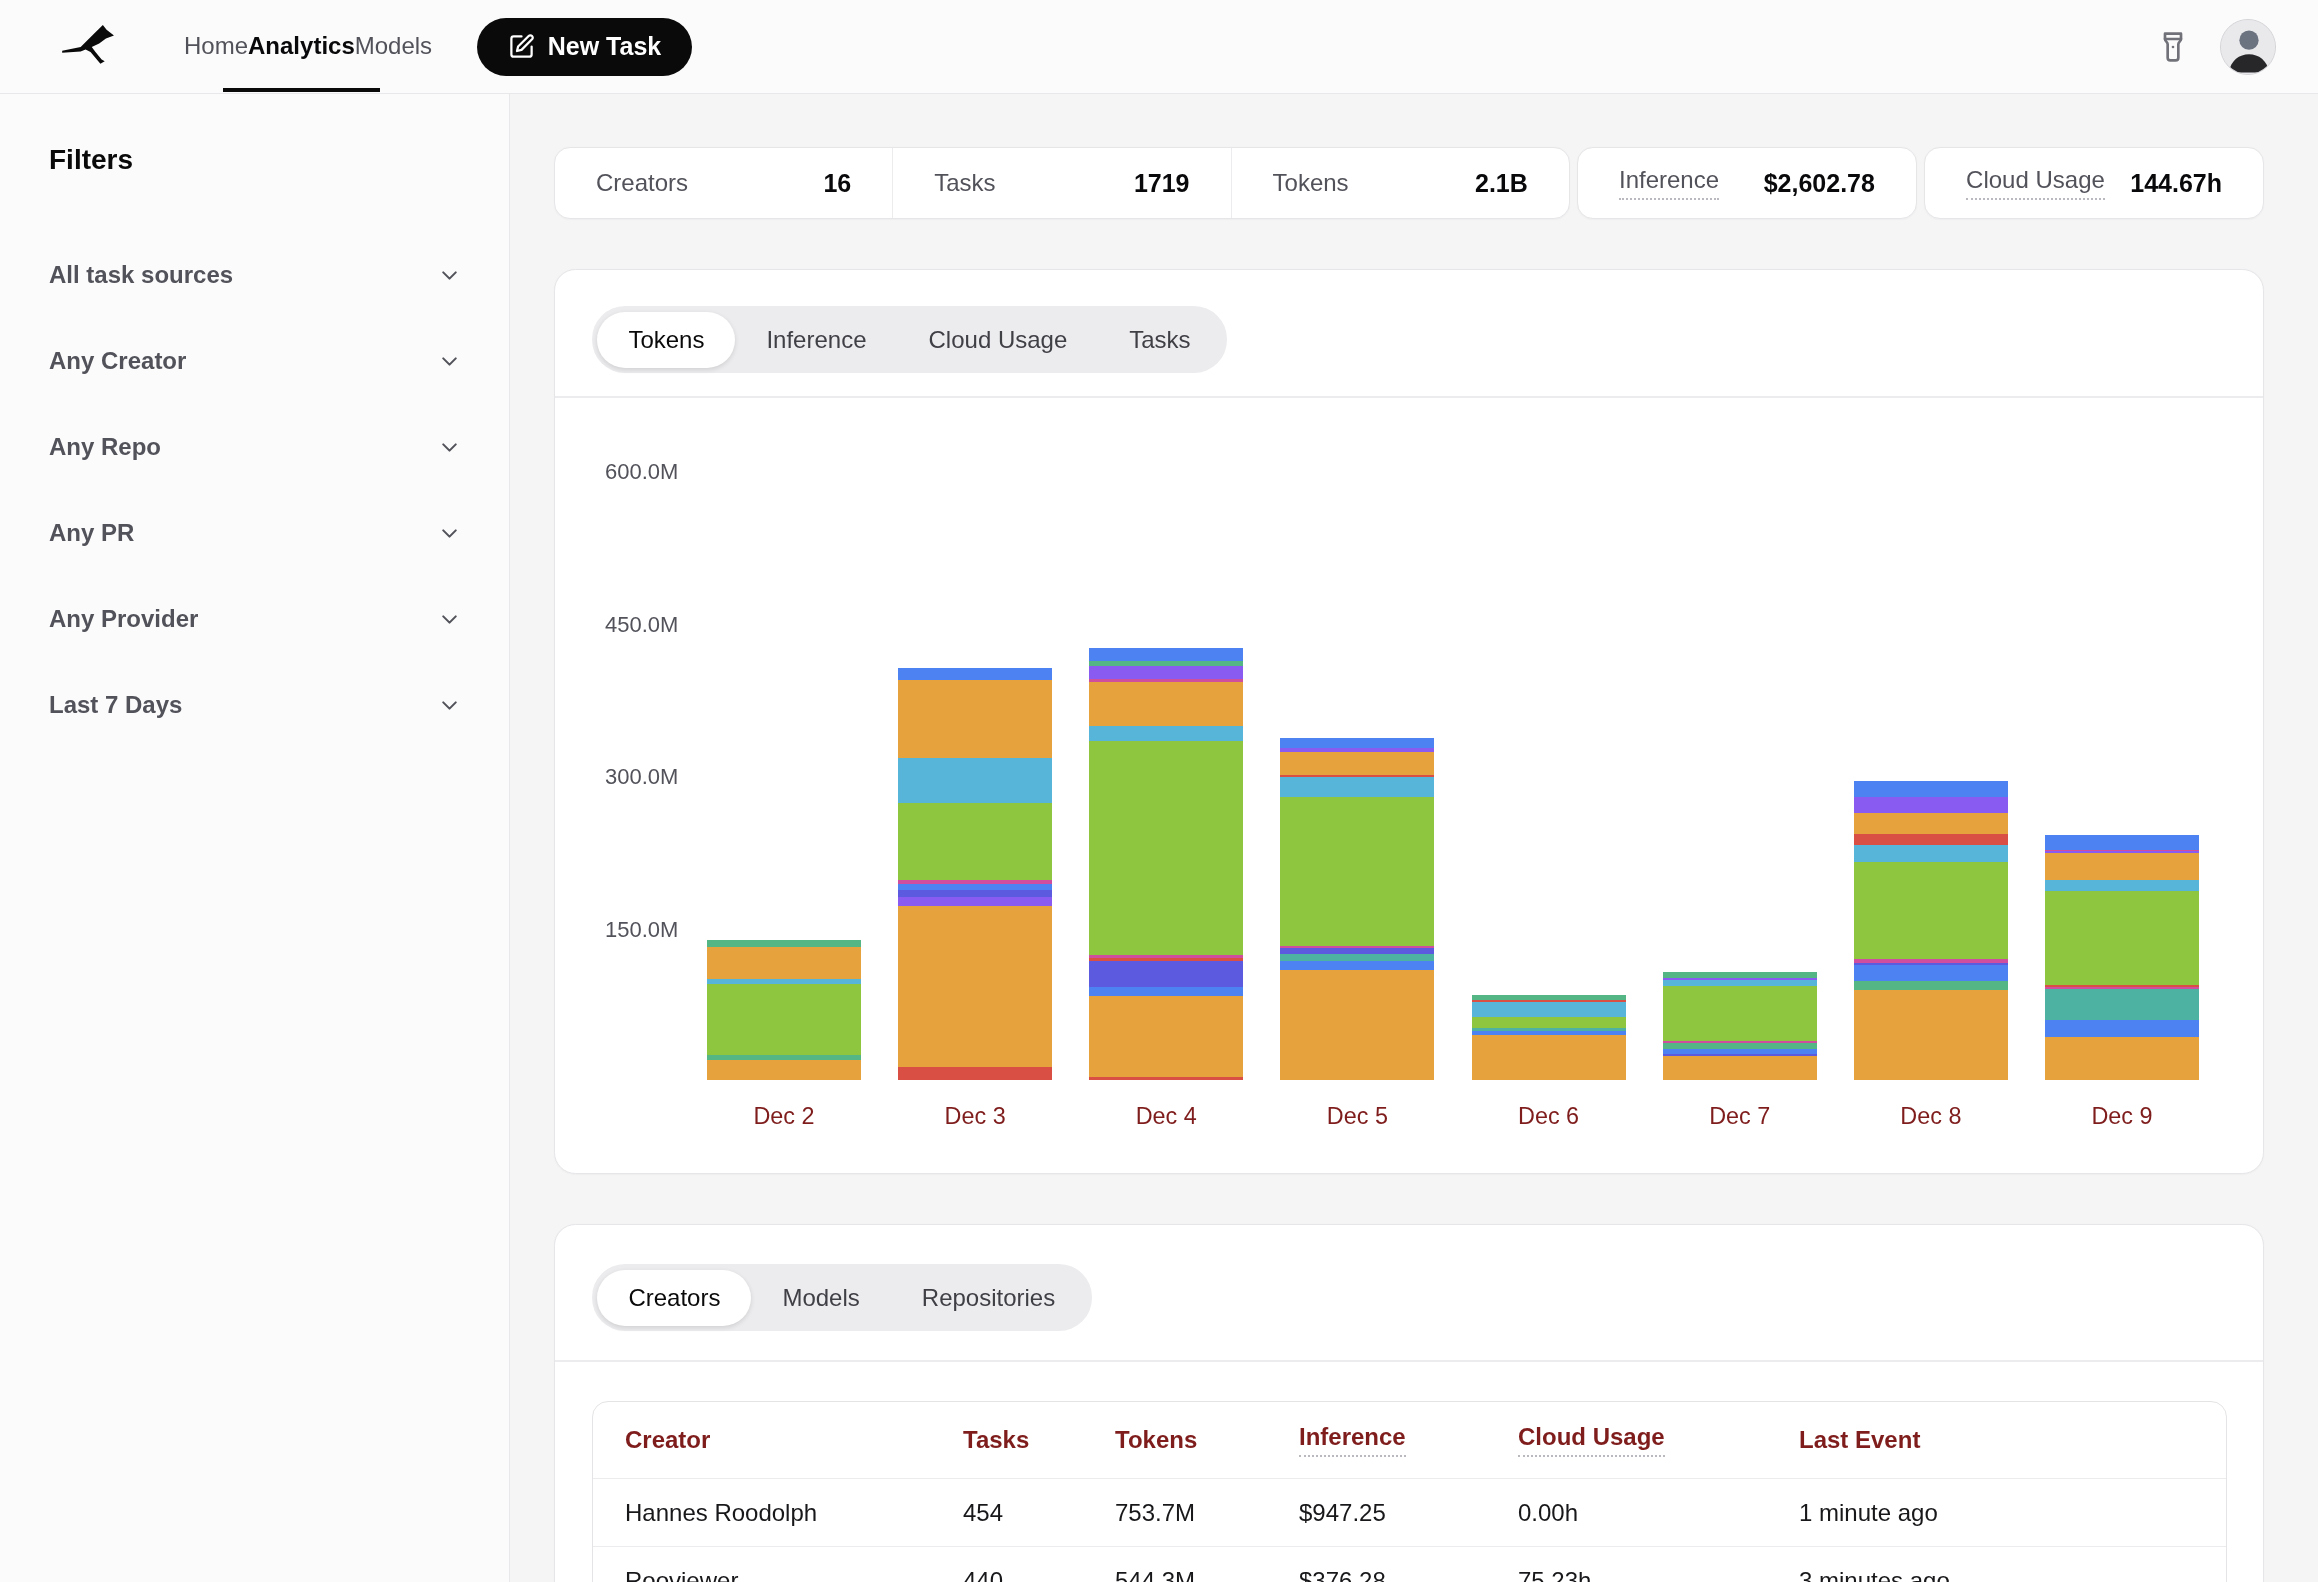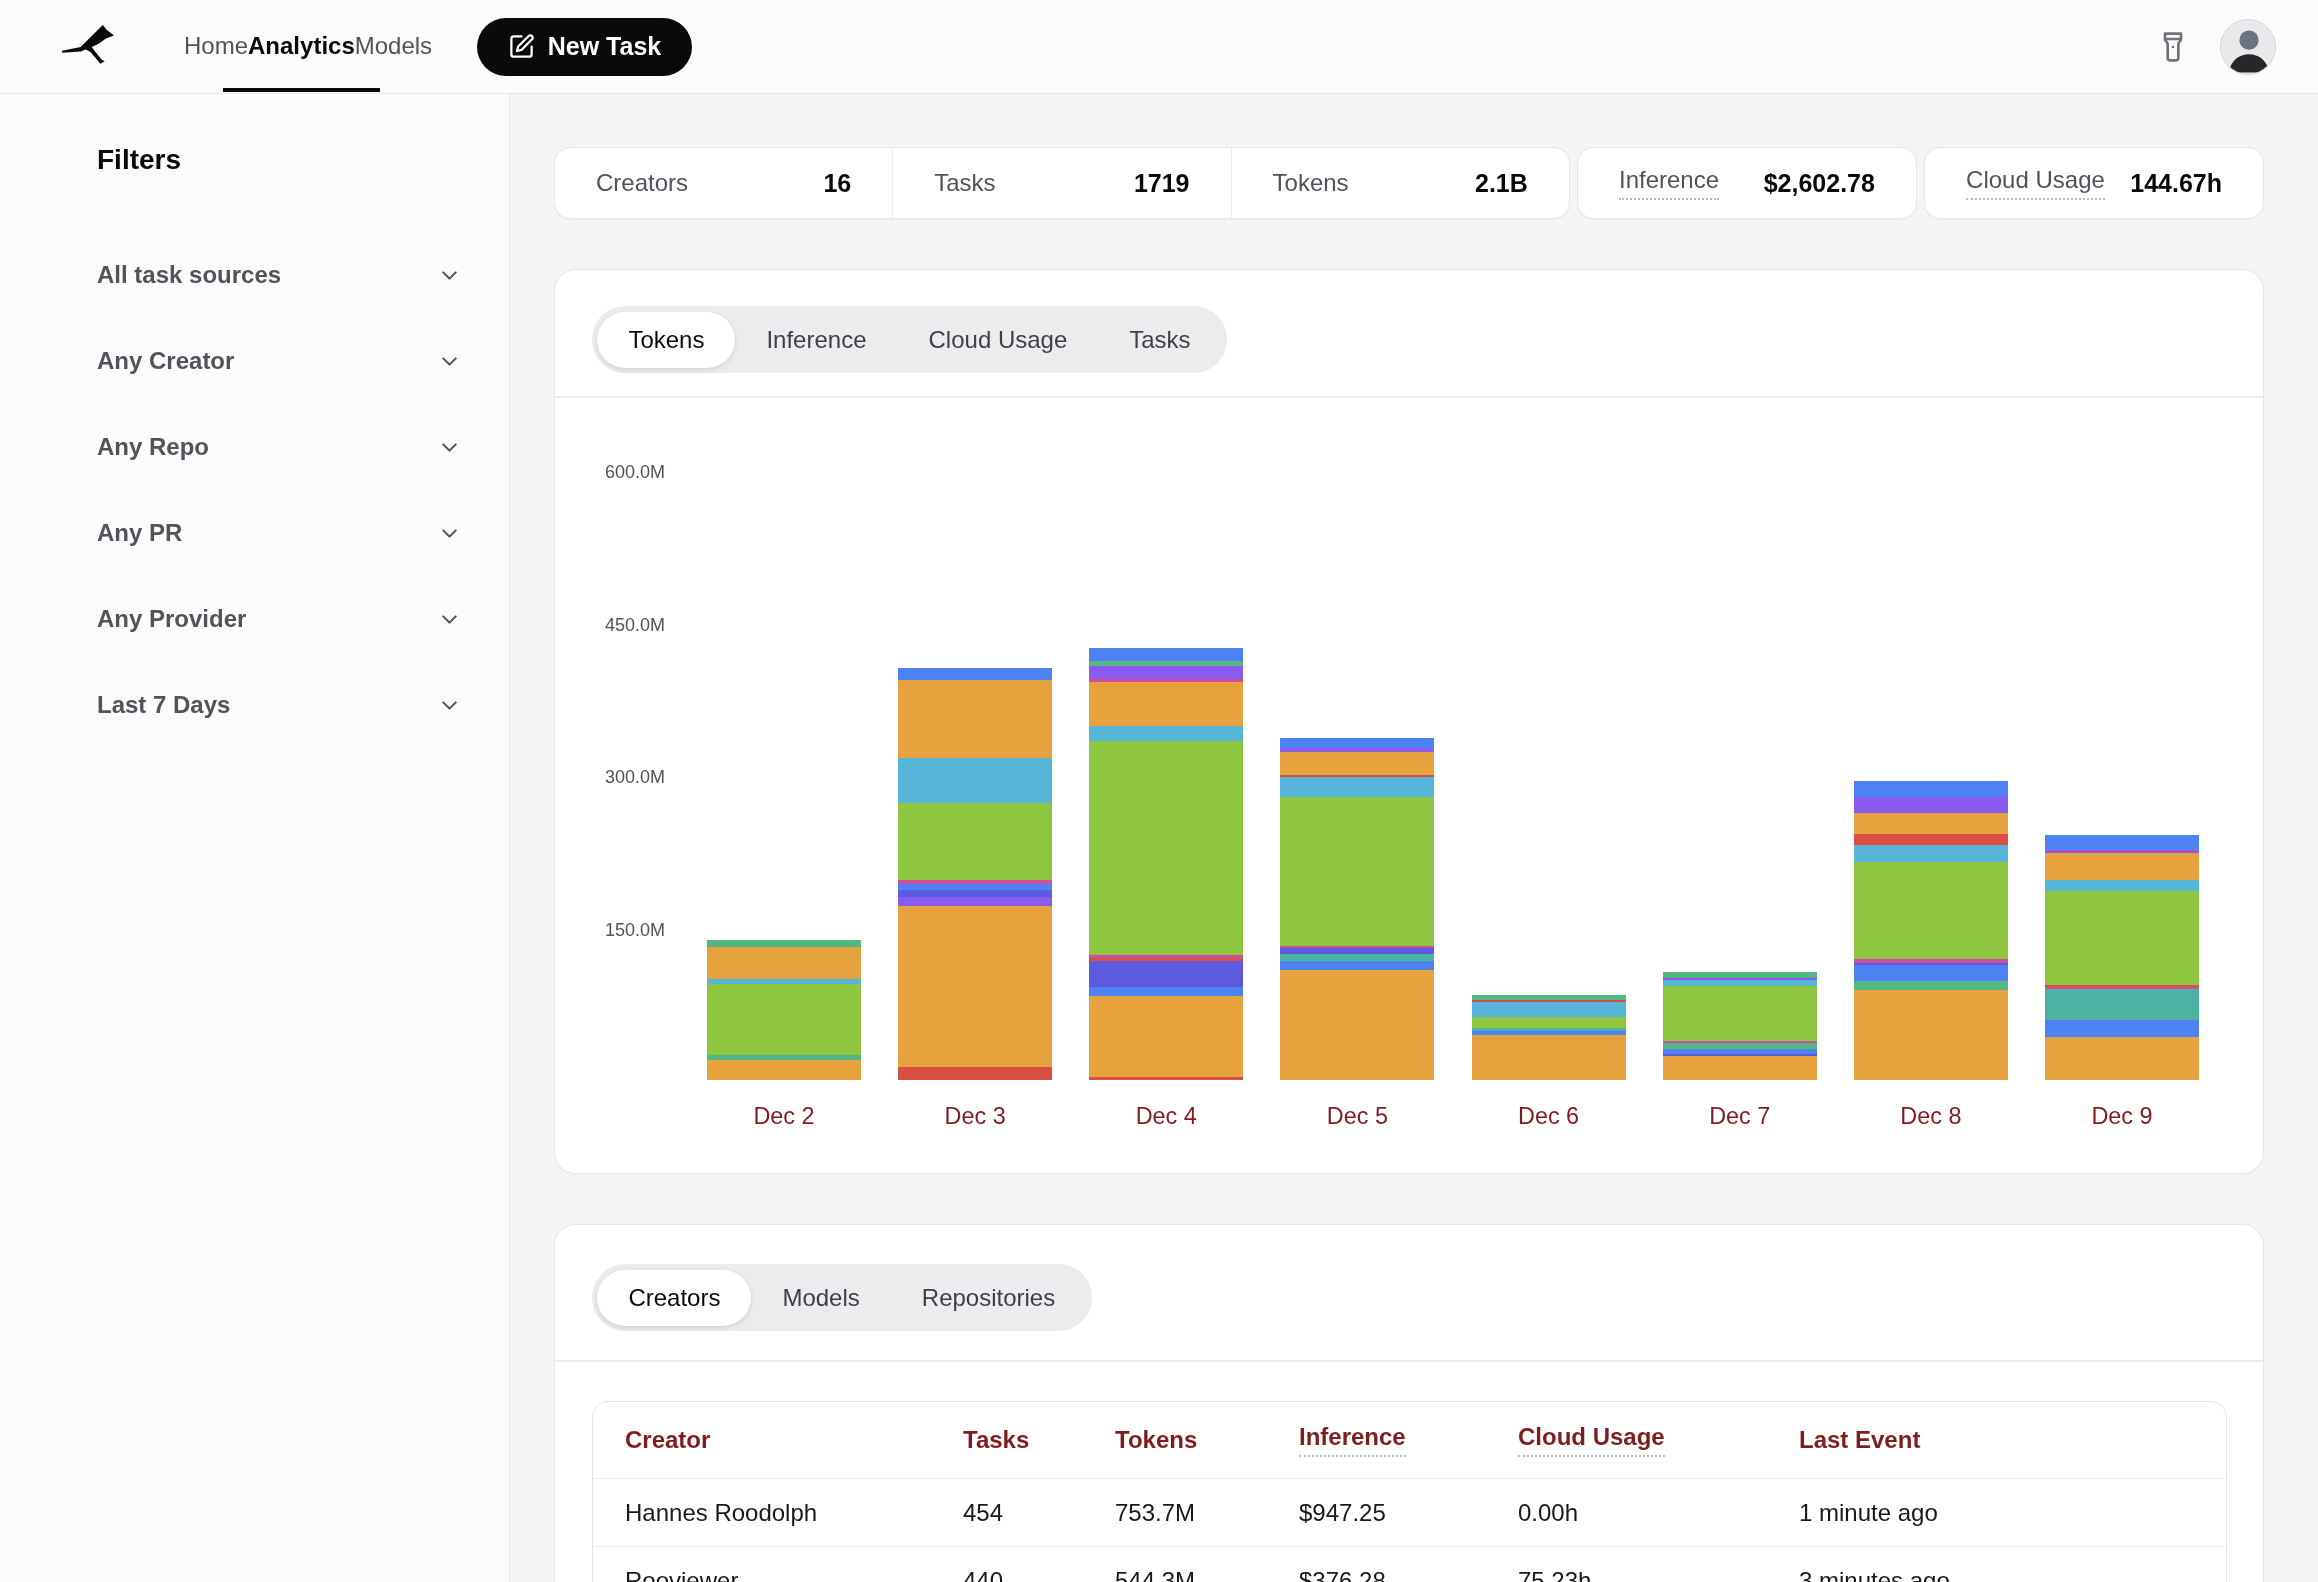--- a/index.html
+++ b/index.html
@@ -21,21 +21,21 @@
               background:#0a0a0a; color:#fff; font-size:25px; font-weight:600; display:flex;
               align-items:center; gap:12.6px; cursor:pointer; font-family:inherit; }
   .nav-right { margin-left:auto; display:flex; align-items:center; gap:27px; margin-right:43px; }
   .icon-btn { width:40px; height:40px; display:flex; align-items:center; justify-content:center;
               cursor:pointer; background:none; border:none; }
   .avatar { width:56px; height:56px; border-radius:50%; overflow:hidden; border:0.9px solid #d4d4d8;
               cursor:pointer; background:#e4e4e7; }
 
   
   .sidebar { position:absolute; left:0; top:94px; width:510px; height:1489px; background:#fbfbfb;
-             border-right:1.8px solid #e8e8ea;padding-left:48px; }
+             border-right:1.8px solid #e8e8ea; }
   .sidebar-title { margin:50px 0 0 49px; font-size:28px; font-weight:700; color:#0a0a0a; }
   .filter-list { margin-top:56px;font-weight:bold; }
   .filter-row { height:86px; display:flex; align-items:center; justify-content:space-between;
              padding:0 47px 0 49px; cursor:pointer; }
   .filter-row .flabel { font-size:24px; color:#52525b; }
 
   
   .content { position:absolute; left:510px; top:93px; width:1808px; height:1489px;
              background:#f5f5f6; overflow:hidden; }
 
@@ -60,21 +60,21 @@
   
   .tabs { position:absolute; left:37px; height:67px; background:#ececee; border-radius:33px;
              display:inline-flex; align-items:center; padding:0 5.4px; }
   .tab { height:56px; border:none; background:transparent; border-radius:28px; padding:0 31px;
              font-size:24px; color:#3f3f46; font-family:inherit; cursor:pointer; display:flex;
              align-items:center; font-weight:500; white-space:nowrap; }
   .tab.active { background:#fff; color:#0a0a0a; box-shadow:0 1.8px 5.4px rgba(0,0,0,0.12); }
 
   
   .plot { position:absolute; left:0; top:128px; right:0; bottom:0; }
-  .y-tick { position:absolute; left:50px; transform:translateY(-50%); font-size:18px; color:#52525b; }
+  .y-tick { position:absolute; left:50px; transform:translateY(-50%); font-size:22px; color:#52525b; }
   .bars { position:absolute; left:152px; width:1492px; bottom:93px; display:flex;
              justify-content:space-between; align-items:flex-end; }
   .bar { width:154px; display:flex; flex-direction:column-reverse; cursor:pointer; }
   .seg { width:100%; }
   .x-labels { position:absolute; left:152px; width:1492px; top:705px; display:flex;
              justify-content:space-between; }
   .x-labels span { width:154px; text-align:center; font-size:23.4px; color:#7f1d1d; }
 
   
   .table-card { position:absolute; left:37px; top:176px; width:1635px; border:1.8px solid #e4e4e7;

